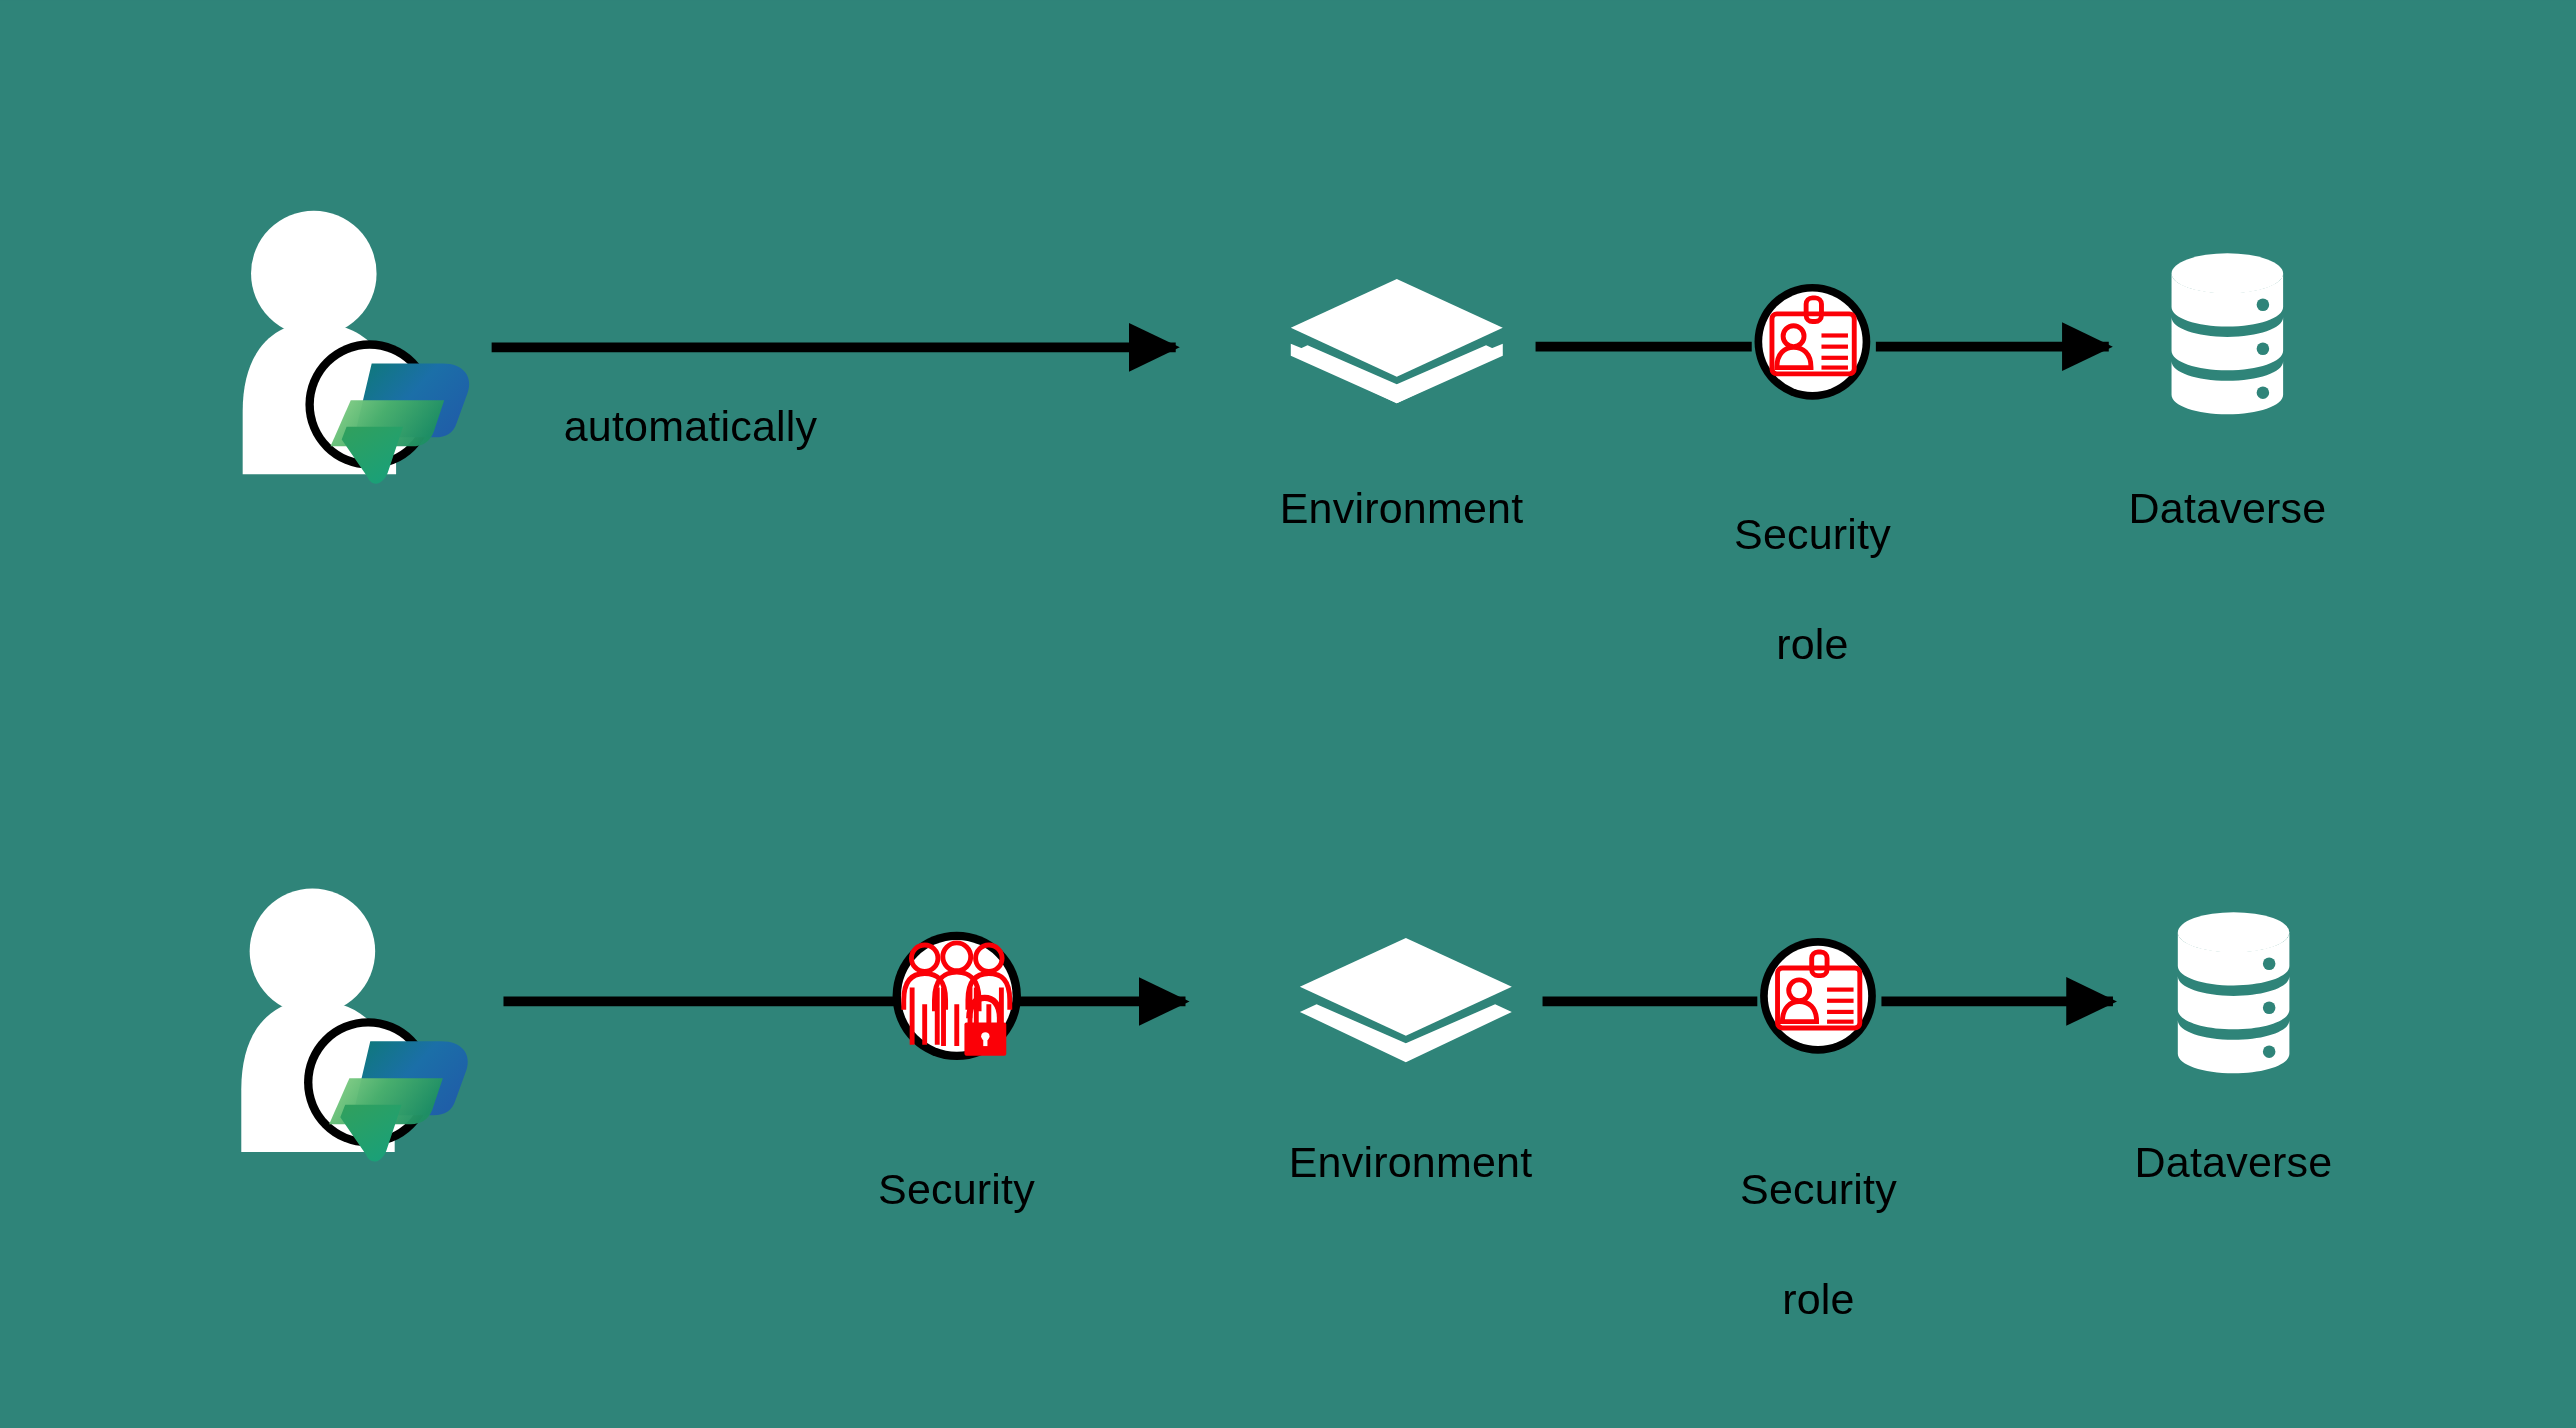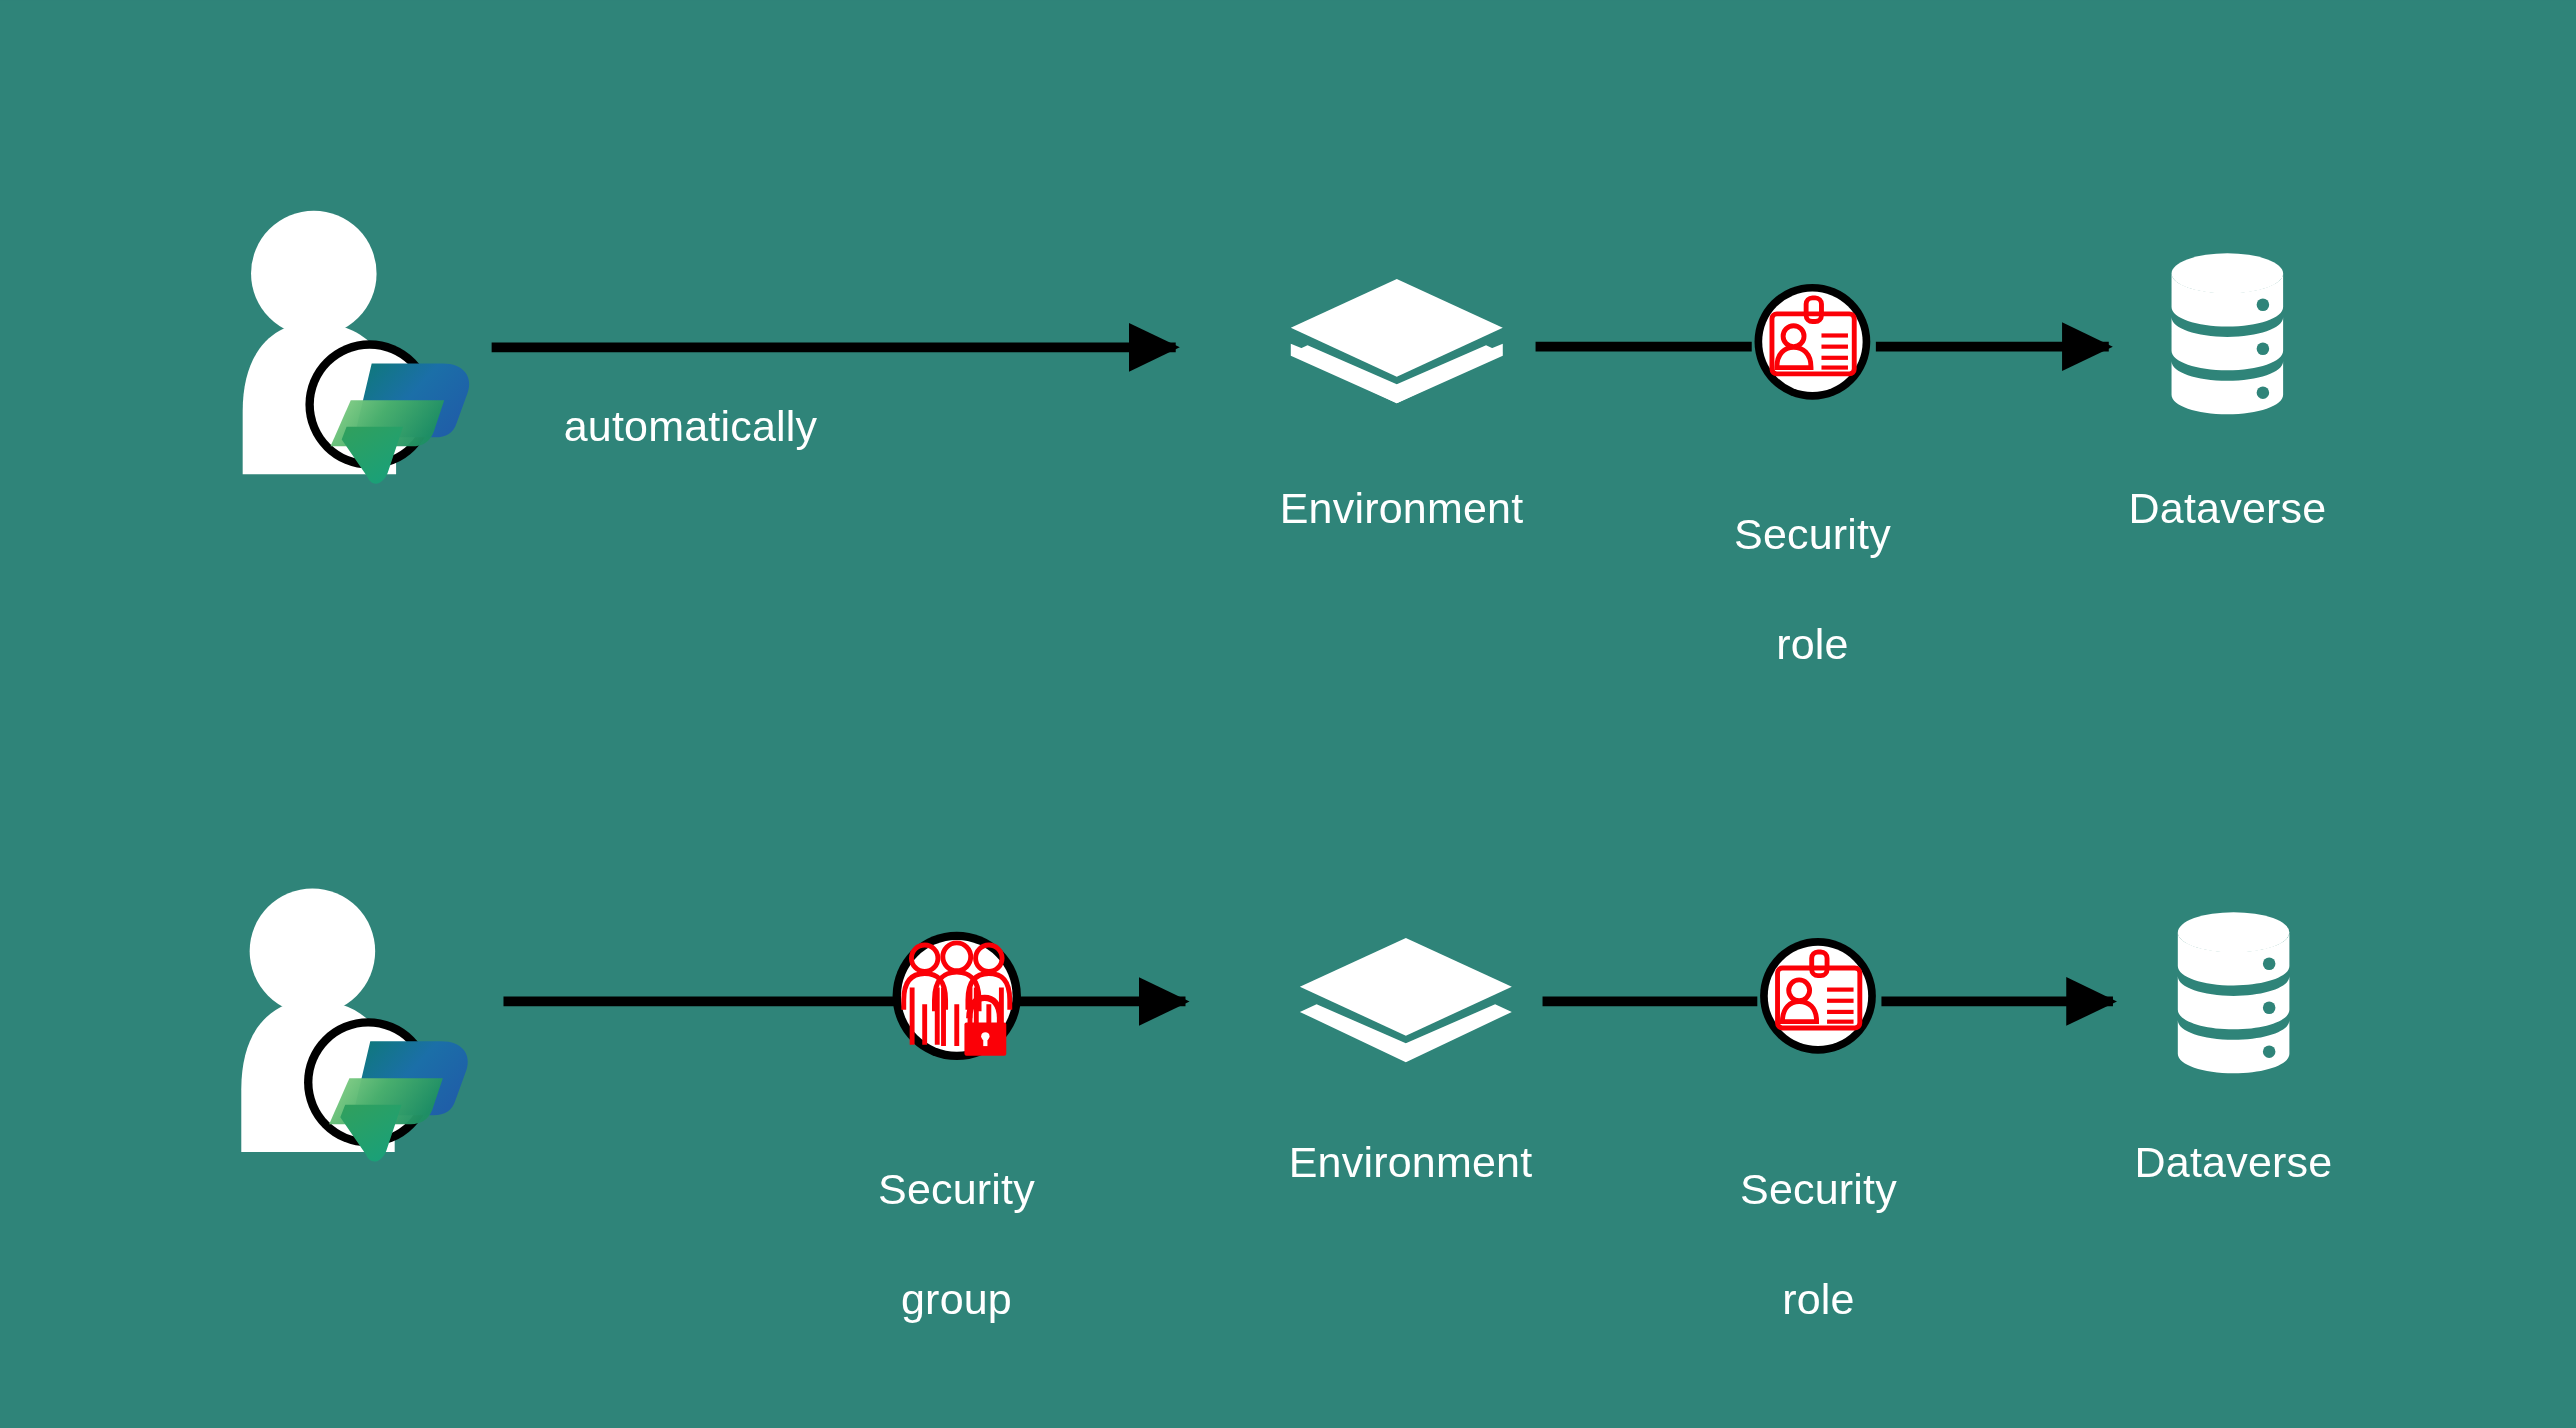--- a/index.html
+++ b/index.html
@@ -15,21 +15,21 @@
     font-family: "Liberation Sans", sans-serif;
   }
   #canvas {
     position: absolute;
     left: 0; top: 0;
     width: 2576px;
     height: 1429px;
   }
   .label {
     position: absolute;
-    color: #ffffff;
+    color: #000000;
     font-family: "Liberation Sans", sans-serif;
     font-size: 43px;
     line-height: 1.28;
     text-align: center;
     white-space: pre-line;
     letter-spacing: 0.2px;
   }
 </style>
 </head>
 <body>
@@ -203,21 +203,20 @@
 
 <div class="label" style="left:1659px; top:452px; width:307px;">
   <div>Security</div>
   <div>role</div>
 </div>
 
 <div class="label" style="left:2074px; top:481px; width:307px;">Dataverse</div>
 
 <div class="label" style="left:803px; top:1107px; width:307px;">
   <div>Security</div>
-  <div>group</div>
 </div>
 
 <div class="label" style="left:1222px; top:1135px; width:377px;">Environment</div>
 
 <div class="label" style="left:1665px; top:1107px; width:307px;">
   <div>Security</div>
   <div>role</div>
 </div>
 
 <div class="label" style="left:2080px; top:1135px; width:307px;">Dataverse</div>

